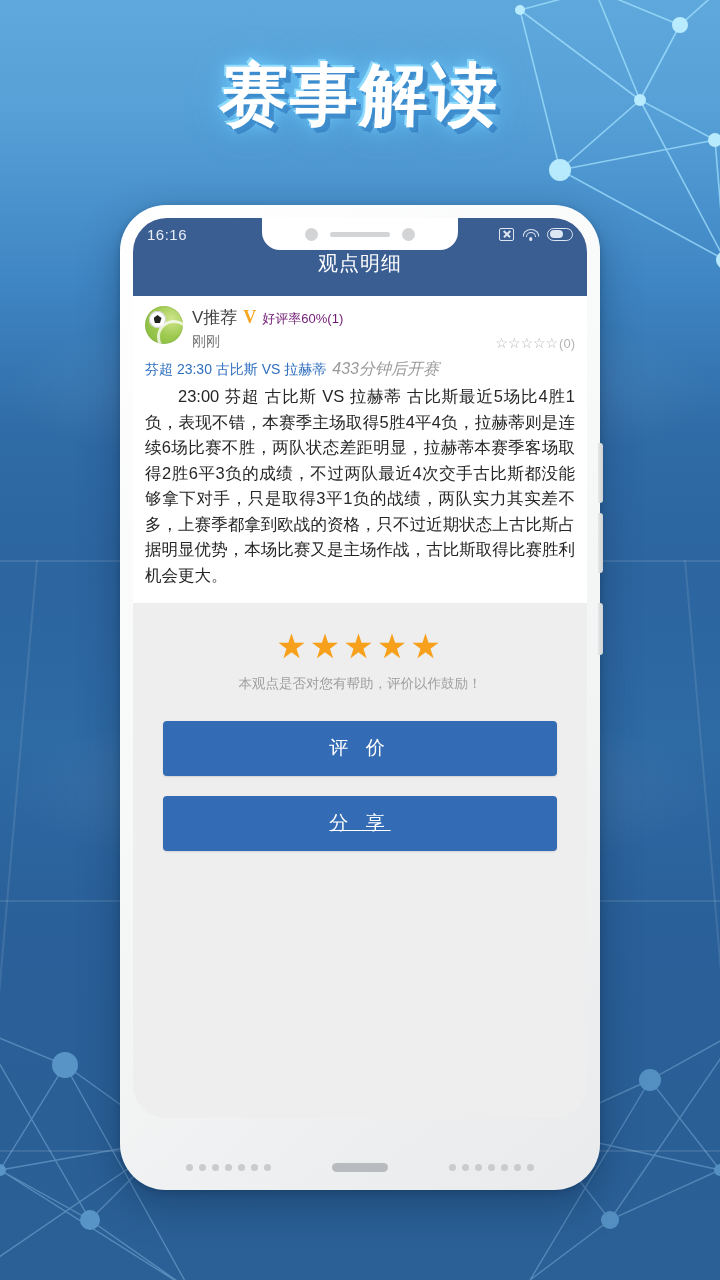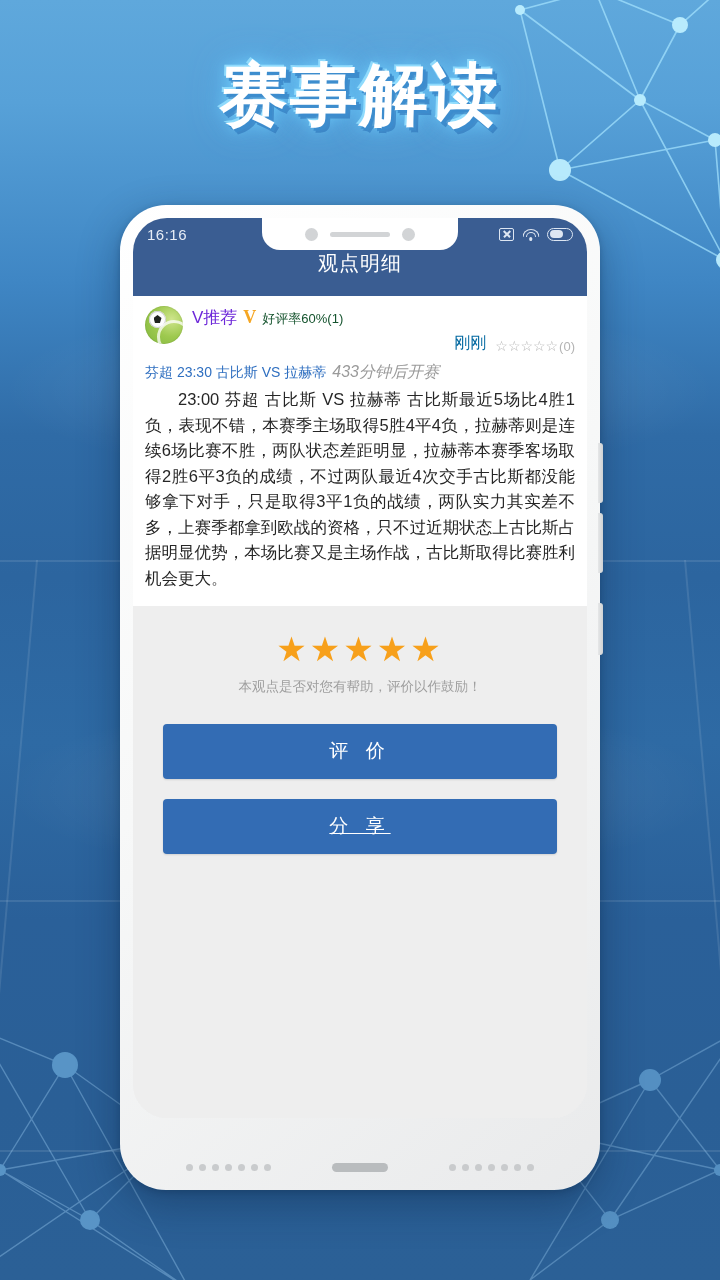--- a/index.html
+++ b/index.html
@@ -214,24 +214,24 @@
     width: 8px; height: 8px; background: #20231f;
     clip-path: polygon(50% 0,100% 38%,81% 100%,19% 100%,0 38%);
   }
   .avatar .arc {
     position: absolute; right: -8px; bottom: -10px;
     width: 34px; height: 34px; border-radius: 50%;
     border: 3px solid rgba(255,255,255,.75);
   }
   .post-meta { flex: 1 1 auto; min-width: 0; }
   .namerow { display: flex; align-items: baseline; gap: 6px; flex-wrap: wrap; }
-  .author { font-size: 17px; color: #6d28d9; }
+  .author { font-size: 17px; color: #404040; }
   .v-badge { color: #f5a623; font-size: 18px; font-weight: bold; font-family: "Liberation Serif", serif; }
-  .praise { font-size: 13px; color: #14532d; }
-  .timeago { font-size: 16px; color: #0369a1; margin-top: 4px; text-align: right; }
+  .praise { font-size: 13px; color: #701a75; }
+  .timeago { font-size: 14px; color: #737373; margin-top: 4px; }
   .rate-right { margin-left: auto; display: flex; align-items: flex-end; align-self: flex-end; gap: 1px; color: #b4b4b4; font-size: 13px; }
   .rate-right .st { font-size: 14px; letter-spacing: 0px; }
 
   .match-line { margin-top: 8px; display: flex; align-items: baseline; gap: 6px; flex-wrap: wrap; }
   .match-title { font-size: 14px; color: #2f6fc0; text-align: right; }
   .match-sub { font-size: 16px; color: #9a9a9a; font-style: italic; }
 
   .body-text {
     margin-top: 4px;
     font-size: 16.5px;

